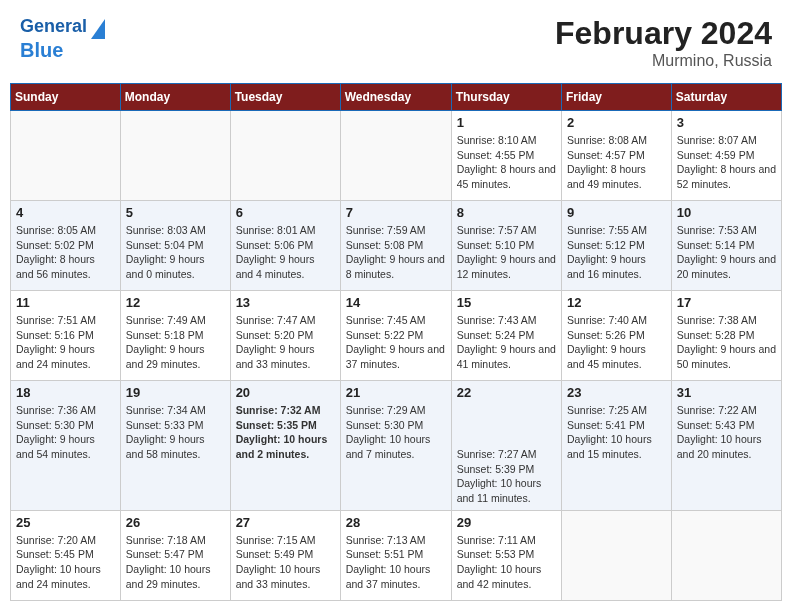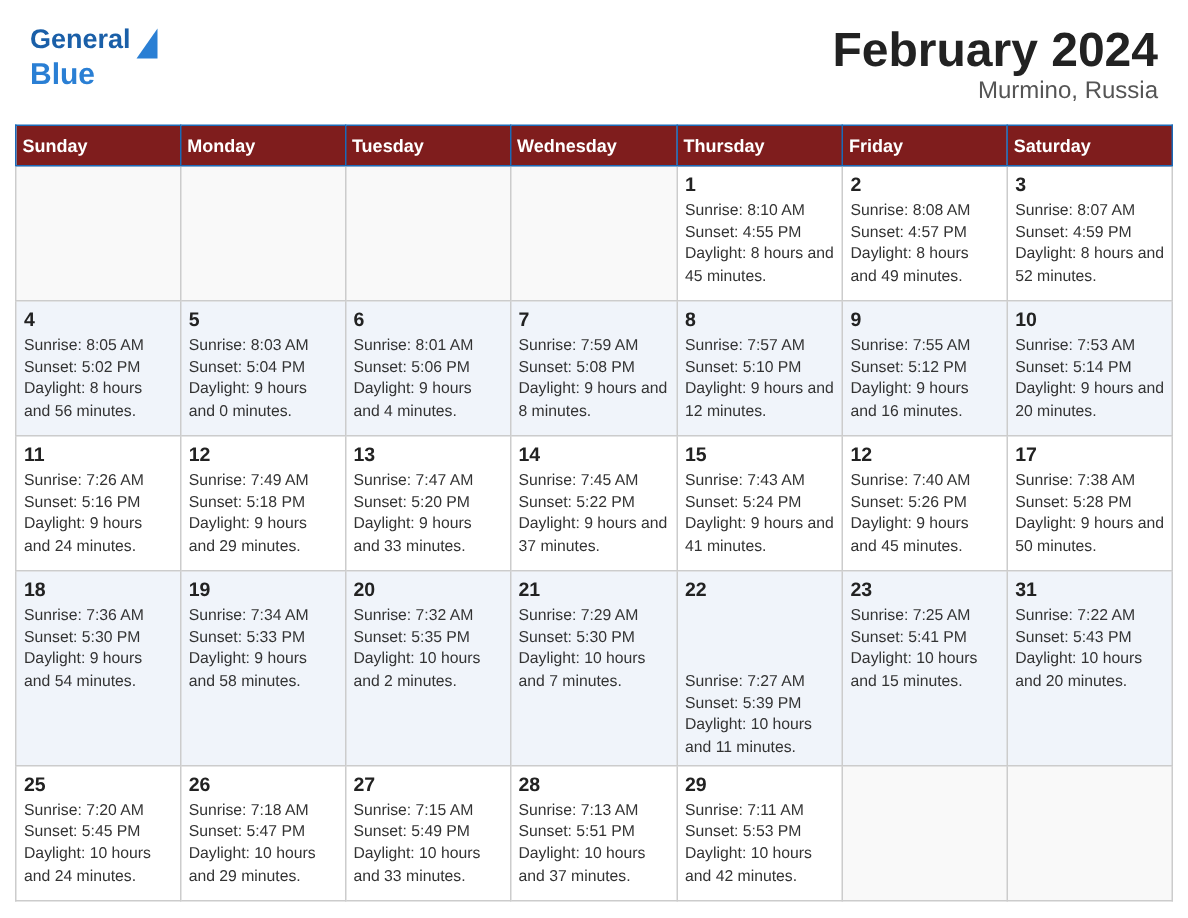--- a/index.html
+++ b/index.html
@@ -195,21 +195,21 @@
         <td>
           <div class="day-num">10</div>
           <div class="day-info" style="white-space: pre-line;">Sunrise: 7:53 AM
 Sunset: 5:14 PM
 Daylight: 9 hours and 20 minutes.</div>
         </td>
       </tr>
       <tr>
         <td>
           <div class="day-num">11</div>
-          <div class="day-info" style="white-space: pre-line;">Sunrise: 7:26 AM
+          <div class="day-info" style="white-space: pre-line;">Sunrise: 7:51 AM
 Sunset: 5:16 PM
 Daylight: 9 hours and 24 minutes.</div>
         </td>
         <td>
           <div class="day-num">12</div>
           <div class="day-info" style="white-space: pre-line;">Sunrise: 7:49 AM
 Sunset: 5:18 PM
 Daylight: 9 hours and 29 minutes.</div>
         </td>
         <td>
@@ -251,21 +251,21 @@
 Daylight: 9 hours and 54 minutes.</div>
         </td>
         <td>
           <div class="day-num">19</div>
           <div class="day-info" style="white-space: pre-line;">Sunrise: 7:34 AM
 Sunset: 5:33 PM
 Daylight: 9 hours and 58 minutes.</div>
         </td>
         <td>
           <div class="day-num">20</div>
-          <div class="day-info" style="white-space: pre-line;">Sunrise: 7:32 AM
+          <div class="day-info" style="white-space: pre-line; font-weight: bold;">Sunrise: 7:32 AM
 Sunset: 5:35 PM
 Daylight: 10 hours and 2 minutes.</div>
         </td>
         <td>
           <div class="day-num">21</div>
           <div class="day-info" style="white-space: pre-line;">Sunrise: 7:29 AM
 Sunset: 5:30 PM
 Daylight: 10 hours and 7 minutes.</div>
         </td>
         <td>

